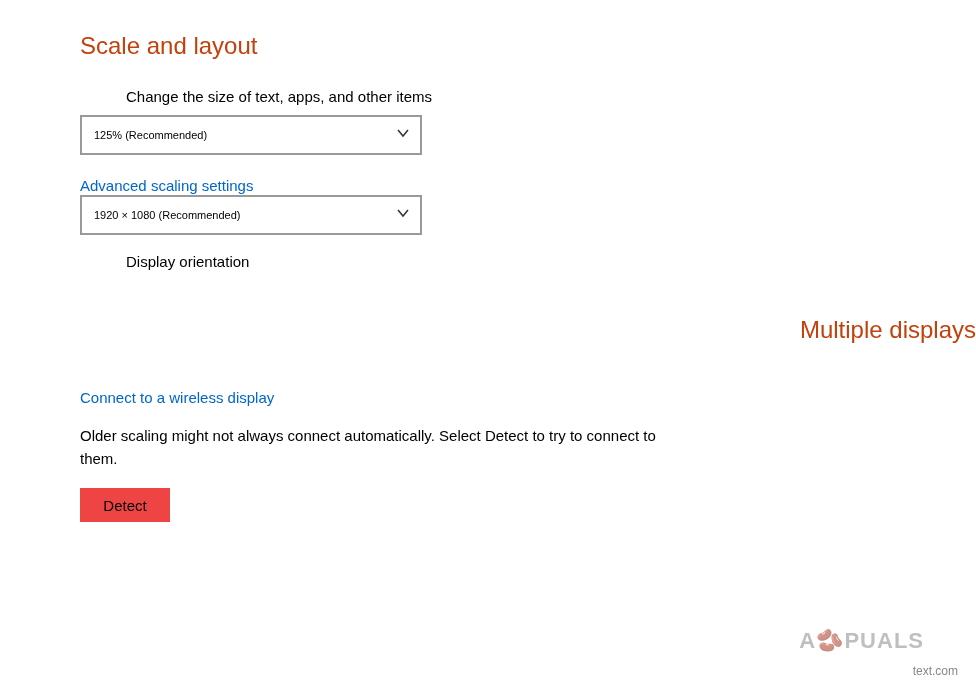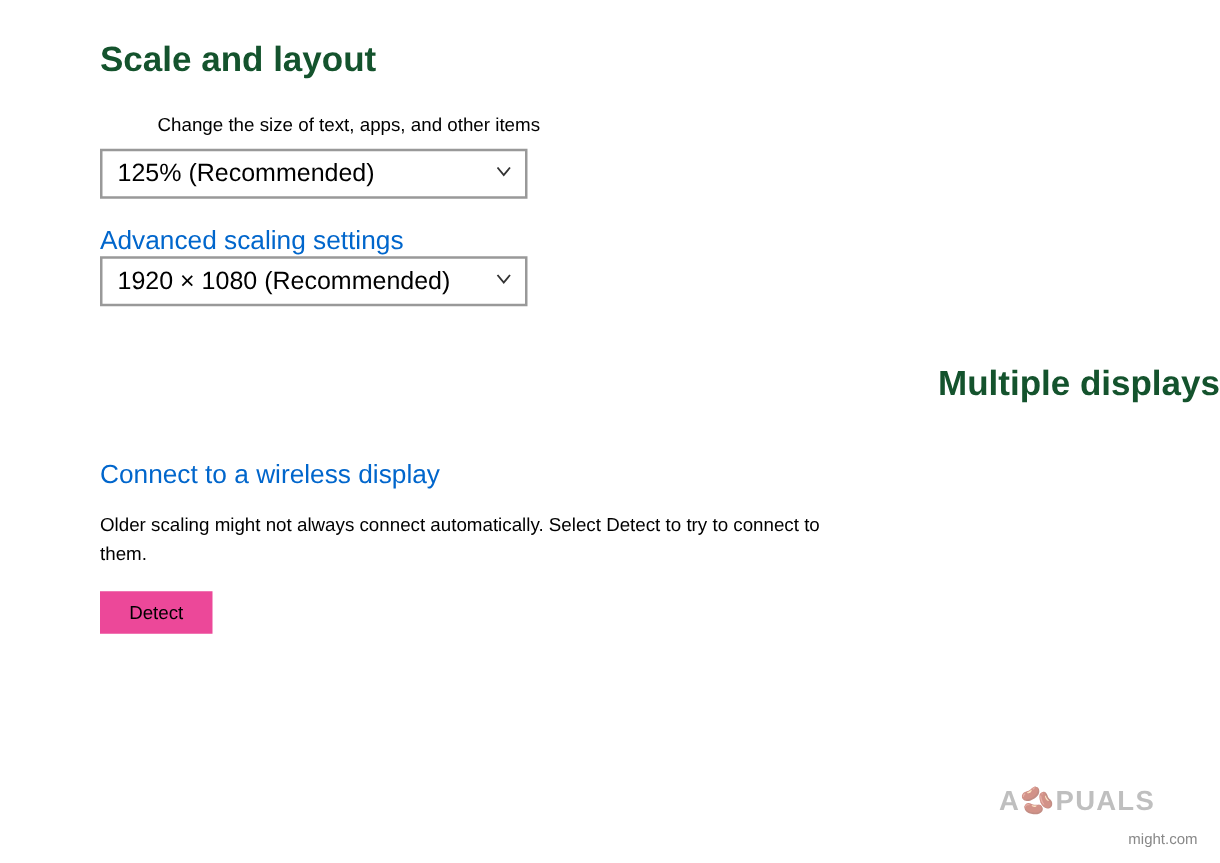--- a/index.html
+++ b/index.html
@@ -13,24 +13,24 @@
       width: 976px;
       height: 690px;
       position: relative;
       color: #000;
     }
     .content {
       padding-left: 80px;
       padding-top: 32px;
     }
     .section-heading {
-      font-size: 28px;
-      font-weight: 700;
+      font-size: 24px;
+      font-weight: 400;
       margin-bottom: 28px;
-      color: #14532d;
+      color: #c2410c;
     }
     .field-label {
       font-size: 15px;
       color: #000;
       margin-bottom: 10px;
       margin-top: 18px;
       margin-left: 46px;
     }
     .dropdown {
       width: 342px;
@@ -39,48 +39,48 @@
       background: #ffffff;
       display: flex;
       align-items: center;
       justify-content: space-between;
       padding-left: 12px;
       padding-right: 10px;
       cursor: pointer;
       user-select: none;
     }
     .dropdown-value {
-      font-size: 20px;
+      font-size: 11px;
       color: #000;
     }
     .chevron svg {
       width: 14px;
       height: 14px;
       stroke: #333333;
       stroke-width: 1.5;
       fill: none;
     }
     .link {
       color: #0066cc;
-      font-size: 21px;
+      font-size: 15px;
       cursor: pointer;
       display: inline-block;
       margin-top: 22px;
     }
     .info-text {
       font-size: 15px;
       color: #000;
       line-height: 1.5;
       max-width: 590px;
       margin-top: 18px;
     }
     .button {
       width: 90px;
       height: 34px;
-      background: #ec4899;
+      background: #ef4444;
       border: none;
       color: #000;
       font-size: 15px;
       cursor: pointer;
       margin-top: 18px;
     }
     .section-gap {
       margin-top: 46px;
       text-align: right;
     }
@@ -128,26 +128,27 @@
 
   <div class="dropdown">
     <span class="dropdown-value">1920 × 1080 (Recommended)</span>
     <span class="chevron">
       <svg viewBox="0 0 14 14">
           <polyline points="2,4 7,10 12,4"></polyline>
         </svg>
     </span>
   </div>
 
+  <div class="field-label">Display orientation</div>
 
   <h1 class="section-heading section-gap">Multiple displays</h1>
 
   <a class="link" style="margin-top:17px;">Connect to a wireless display</a>
 
   <div class="info-text">Older scaling might not always connect automatically. Select Detect to try to connect to them.</div>
 
   <button class="button">Detect</button>
 
 
 </div>
 
 <div class="logo">A<span class="bean">🫘</span>PUALS</div>
-<div class="watermark">might.com</div>
+<div class="watermark">text.com</div>
 
 </body></html>

